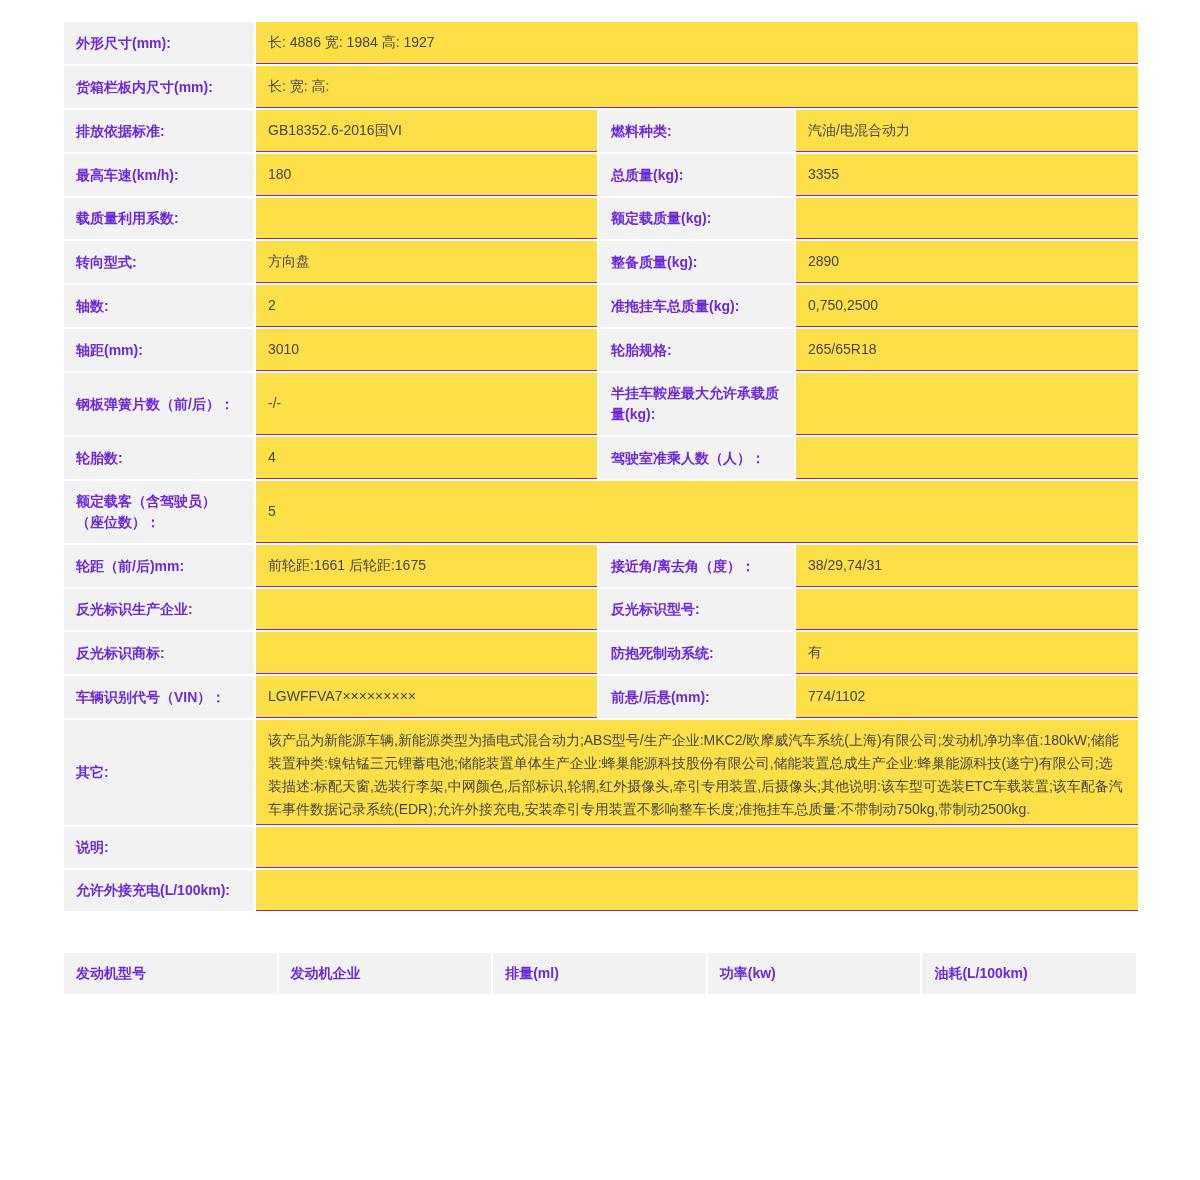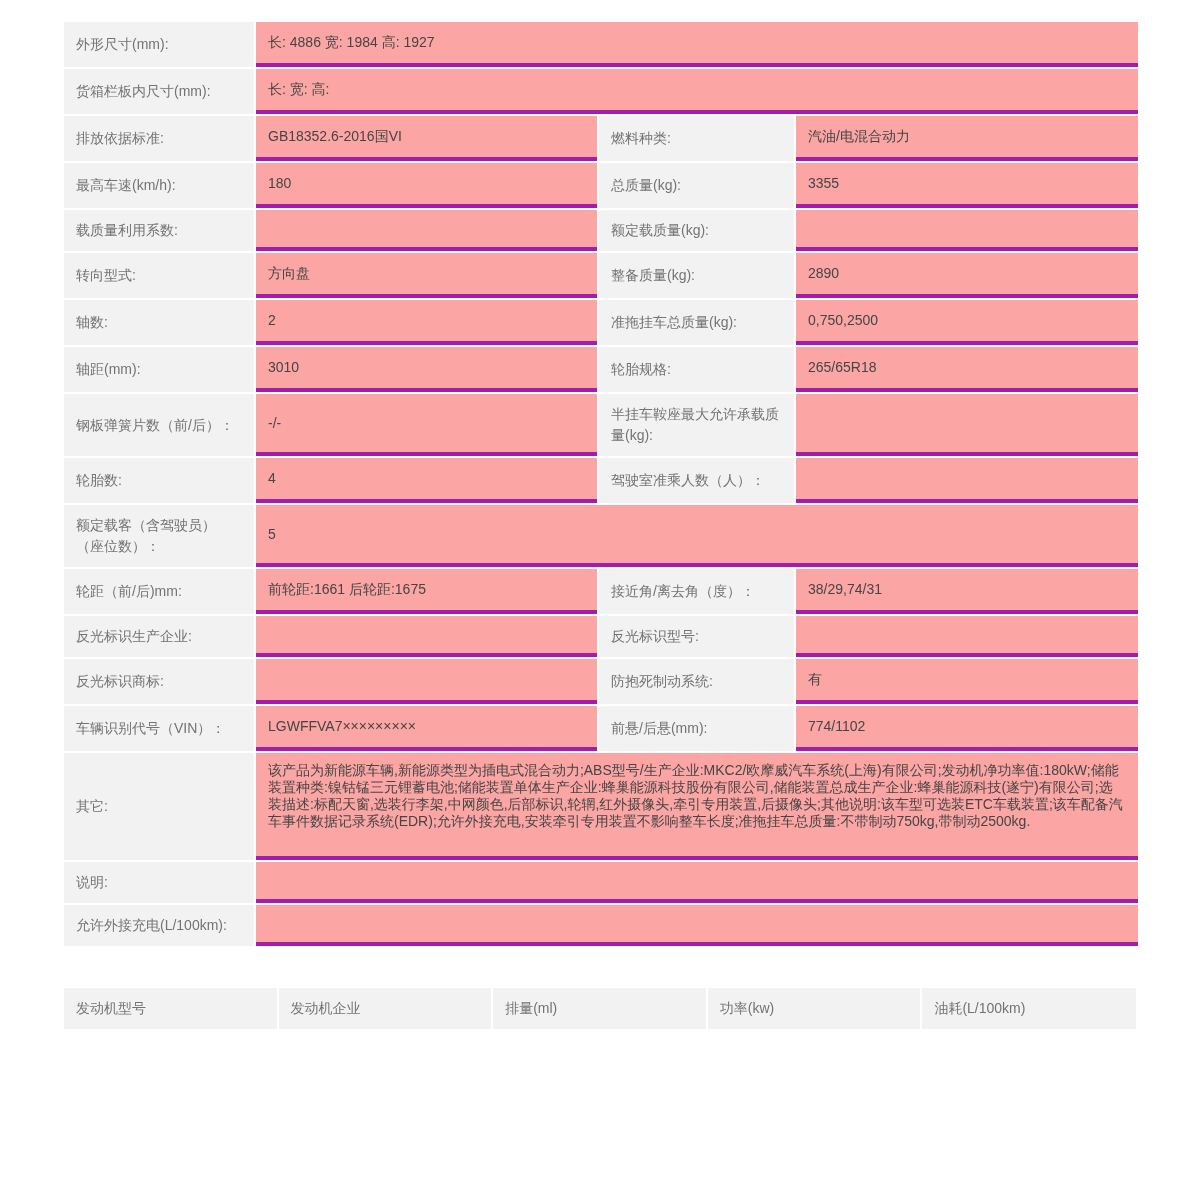--- a/index.html
+++ b/index.html
@@ -26,31 +26,32 @@
   td, th {
     padding: 10px 12px;
     vertical-align: middle;
     line-height: 21px;
     word-break: break-all;
     font-weight: normal;
     text-align: left;
   }
   td.lbl, th.hdr {
     background: #f2f2f2;
-    color: #737373;
+    color: #6d28d9;
+    font-weight: bold;
   }
   td.val {
-    background: #fca5a5;
+    background: #fde047;
     color: #454545;
-    border-bottom: 4px solid #a21caf;
+    border-bottom: 1px solid #a21caf;
   }
   td.longtext {
-    line-height: 17px;
+    line-height: 23px;
     padding-top: 9px;
-    padding-bottom: 26px;
+    padding-bottom: 3px;
   }
   .subtable { margin-top: 38px; }
 </style>
 </head>
 <body>
 
 <div class="page">
 
   <table class="grid">
     <colgroup>

